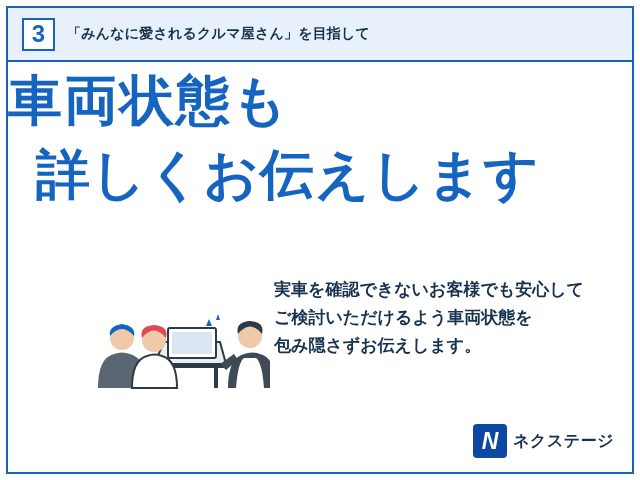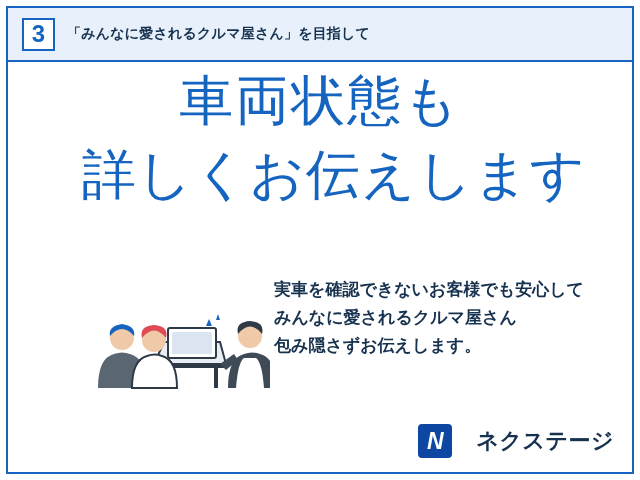--- a/index.html
+++ b/index.html
@@ -66,23 +66,22 @@
     letter-spacing: 0.2px;
     white-space: nowrap;
   }
 
   
   .headline {
     position: absolute;
     left: 0;
     top: 60px;
     width: 100%;
-    text-align: center;
     color: #1565c0;
-    font-weight: normal;
+    font-weight: bold;
     line-height: 1.22;
   }
   .headline-line1 {
     font-size: 54px;
     letter-spacing: 2px;
   }
   .headline-line2 {
     font-size: 54px;
     letter-spacing: 1px;
     margin-top: 8px;
@@ -131,23 +130,23 @@
     display: flex;
     align-items: center;
     justify-content: center;
     color: #ffffff;
     font-size: 23px;
     font-weight: bold;
     font-style: italic;
     flex: 0 0 auto;
   }
   .logo-text {
-    margin-left: 24px;
+    margin-left: 6px;
     color: #17324f;
-    font-size: 22px;
+    font-size: 16px;
     font-weight: bold;
     letter-spacing: 0.5px;
   }
 </style>
 </head>
 <body>
 
 <div class="canvas">
   <div class="frame">
 
@@ -188,21 +187,21 @@
           <path d="M158 58 q12 -15 24 0 q3 -12 -12 -13 q-15 1 -12 13 z" fill="#2f3a47"></path>
           <path d="M154 78 l-14 10 l6 6 l12 -10 z" fill="#3f4a57"></path>
 
           <path d="M126 50 l3 -7 l3 7 z" fill="#1565c0"></path>
           <path d="M136 44 l2 -6 l2 6 z" fill="#1565c0"></path>
         </svg>
       </div>
 
       <div class="body-text">
         <div>実車を確認できないお客様でも安心して</div>
-        <div>みんなに愛されるクルマ屋さん</div>
+        <div>ご検討いただけるよう車両状態を</div>
         <div>包み隠さずお伝えします。</div>
       </div>
     </div>
 
     <div class="footer">
       <div class="logo-mark">N</div>
       <div class="logo-text">ネクステージ</div>
     </div>
 
   </div>

